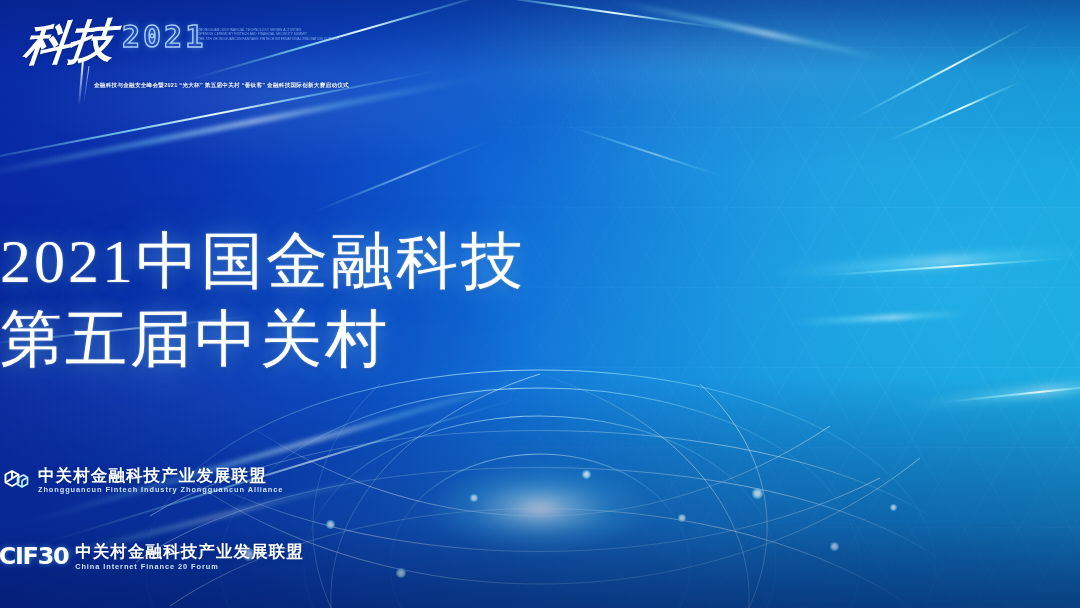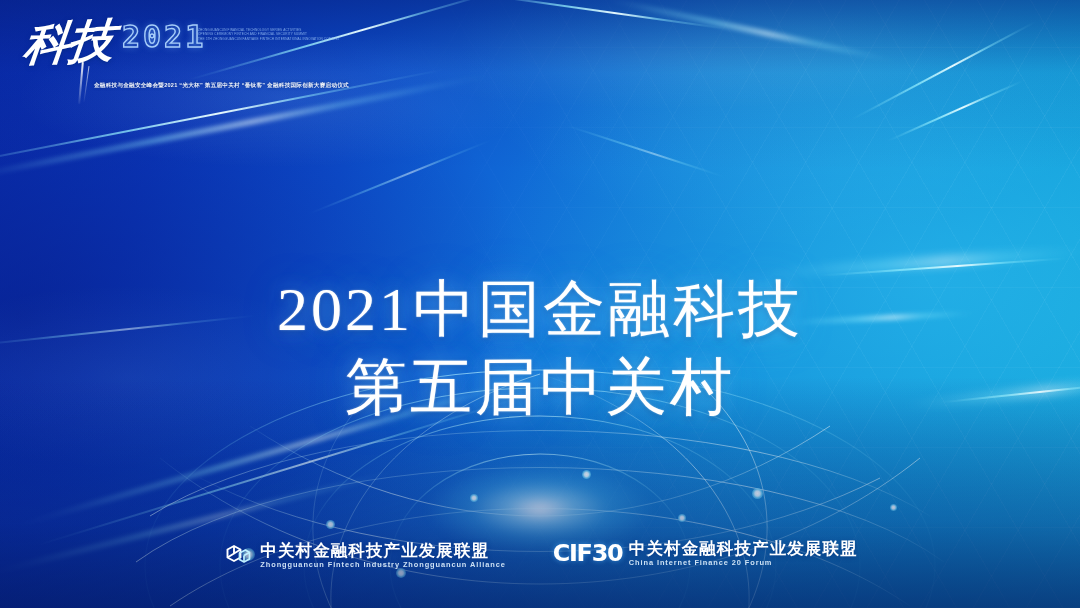--- a/index.html
+++ b/index.html
@@ -227,22 +227,21 @@
     white-space: nowrap;
     text-shadow: 0 0 3px rgba(0,40,120,0.8);
   }
 
   
   .title-block {
     position: absolute;
     left: 0;
     right: 0;
     top: 222px;
-    text-align: center;
-    margin-top: 48px;
+    text-align: left;
   }
   .title-line {
     font-family: "Liberation Serif", "DejaVu Serif", serif;
     font-weight: 400;
     color: #ffffff;
     font-size: 62px;
     line-height: 78px;
     letter-spacing: 3px;
     white-space: nowrap;
     text-shadow:
@@ -255,20 +254,21 @@
   
   .footer {
     position: absolute;
     left: 0;
     right: 0;
     bottom: 38px;
     display: flex;
     justify-content: center;
     align-items: flex-start;
     gap: 48px;
+    flex-direction: column;
   }
   .logo {
     display: flex;
     align-items: center;
     gap: 8px;
     white-space: nowrap;
   }
   .logo-mark {
     flex: 0 0 auto;
     display: block;

